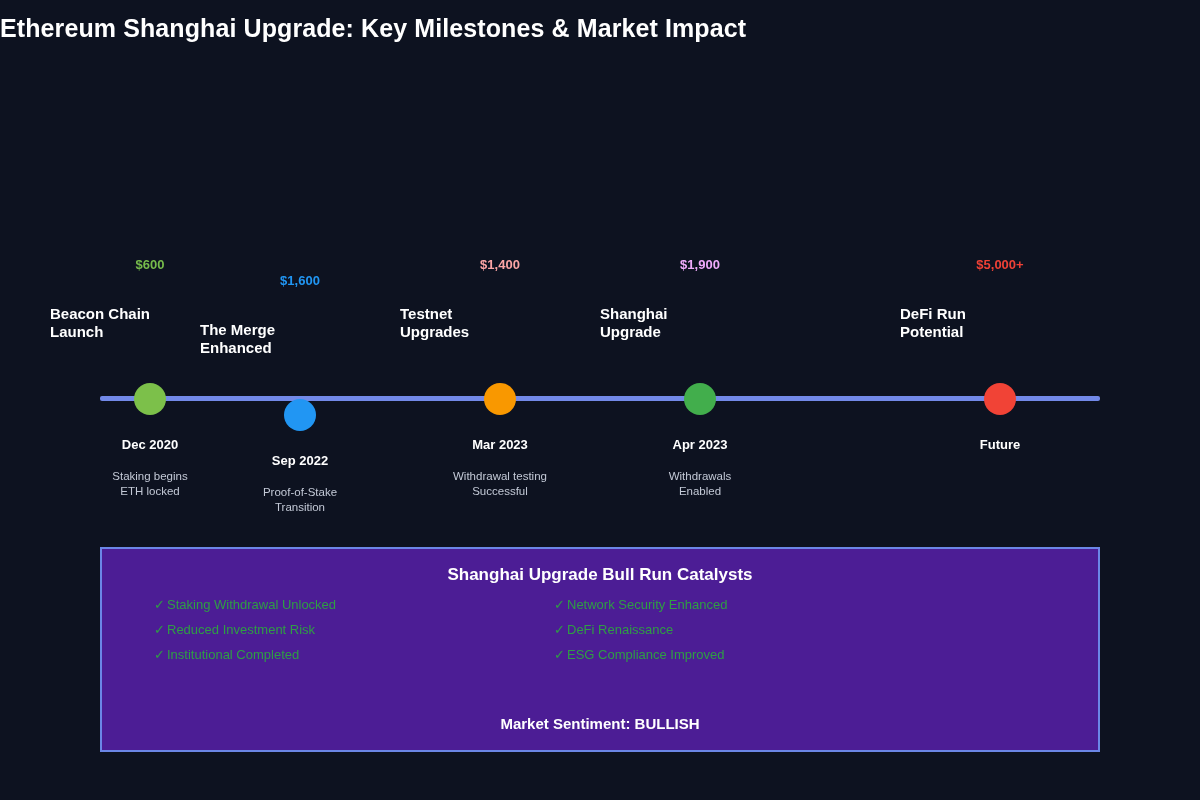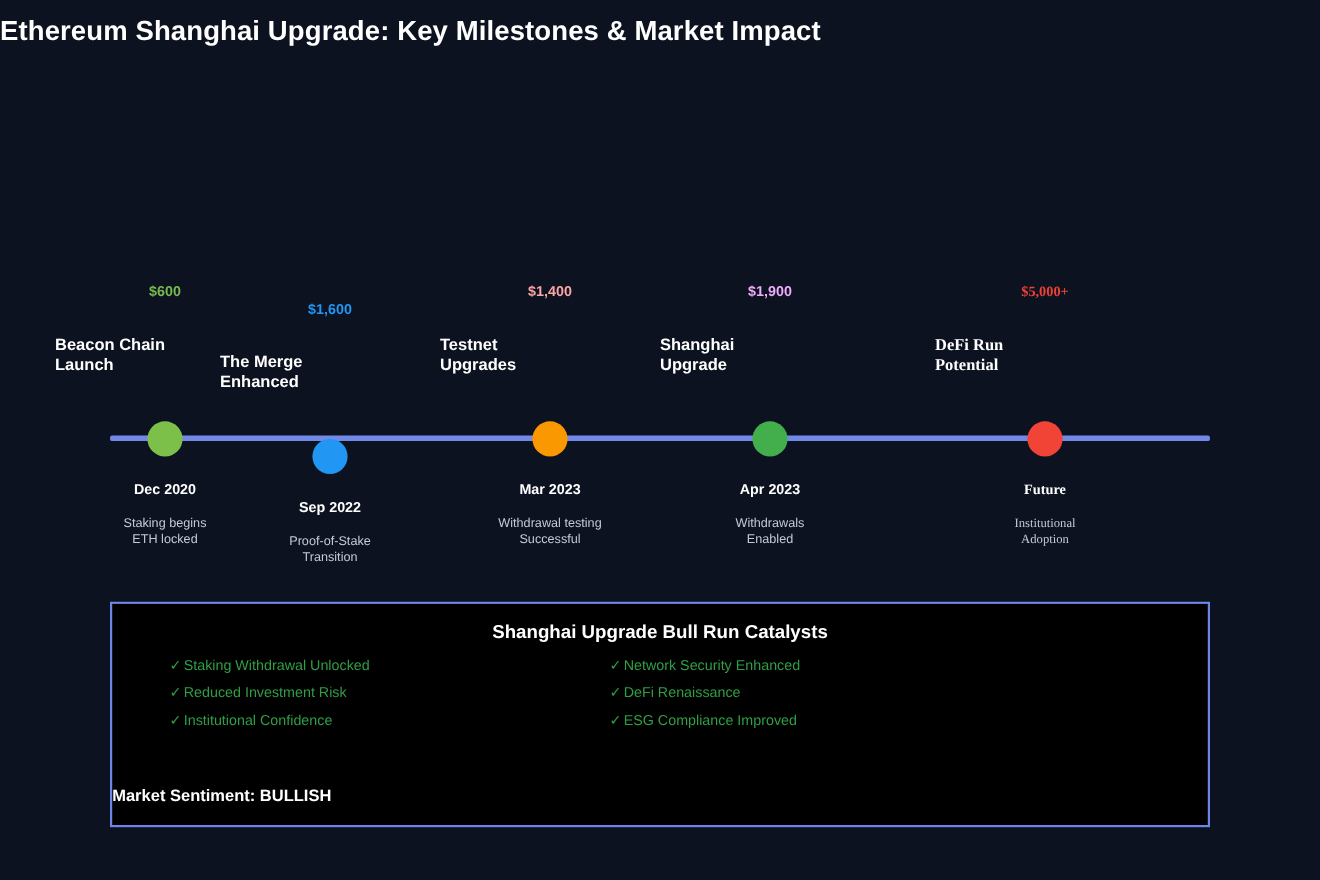--- a/index.html
+++ b/index.html
@@ -110,21 +110,21 @@
     line-height: 15px;
   }
 
   
   #catalysts-panel {
     position: absolute;
     left: 100px;
     top: 547px;
     width: 1000px;
     height: 205px;
-    background: #000000;
+    background: #4c1d95;
     border: 2px solid #6b86e6;
   }
 
   .panel-title {
     position: absolute;
     top: 16px;
     left: 0;
     width: 100%;
     text-align: center;
     font-size: 17px;
@@ -150,21 +150,21 @@
     display: inline-block;
     width: 13px;
     color: #2f9e44;
   }
 
   .sentiment {
     position: absolute;
     top: 166px;
     left: 0;
     width: 100%;
-    text-align: left;
+    text-align: center;
     font-size: 15px;
     font-weight: bold;
     color: #ffffff;
   }
 </style>
 </head>
 <body>
 
 <div id="root">
 
@@ -194,36 +194,35 @@
         <div class="m-date">Mar 2023</div>
         <div class="m-desc"><span>Withdrawal testing</span><br><span>Successful</span></div>
       </div>
       <div class="milestone" style="left: 600px;">
         <div class="price" style="color:#f0abfc">$1,900</div>
         <div class="m-title"><span>Shanghai</span><br><span>Upgrade</span></div>
         <div class="dot" style="background:#42ae4c"></div>
         <div class="m-date">Apr 2023</div>
         <div class="m-desc"><span>Withdrawals</span><br><span>Enabled</span></div>
       </div>
-      <div class="milestone" style="left: 850px; font-family: Liberation Serif, serif;">
+      <div class="milestone" style="left: 900px;">
         <div class="price" style="color:#ef4136">$5,000+</div>
         <div class="m-title"><span>DeFi Run</span><br><span>Potential</span></div>
         <div class="dot" style="background:#f14336"></div>
         <div class="m-date">Future</div>
-        <div class="m-desc"><span>Institutional</span><br><span>Adoption</span></div>
       </div>
     </div>
 
   <div id="catalysts-panel">
     <div class="panel-title">Shanghai Upgrade Bull Run Catalysts</div>
 
     <div class="catalyst-col left" id="catalyst-col-left">
         <div class="catalyst"><span class="check">✓</span><span>Staking Withdrawal Unlocked</span></div>
         <div class="catalyst"><span class="check">✓</span><span>Reduced Investment Risk</span></div>
-        <div class="catalyst"><span class="check">✓</span><span>Institutional Confidence</span></div>
+        <div class="catalyst"><span class="check">✓</span><span>Institutional Completed</span></div>
       </div>
     <div class="catalyst-col right" id="catalyst-col-right">
         <div class="catalyst"><span class="check">✓</span><span>Network Security Enhanced</span></div>
         <div class="catalyst"><span class="check">✓</span><span>DeFi Renaissance</span></div>
         <div class="catalyst"><span class="check">✓</span><span>ESG Compliance Improved</span></div>
       </div>
 
     <div class="sentiment">Market Sentiment: BULLISH</div>
   </div>
 

